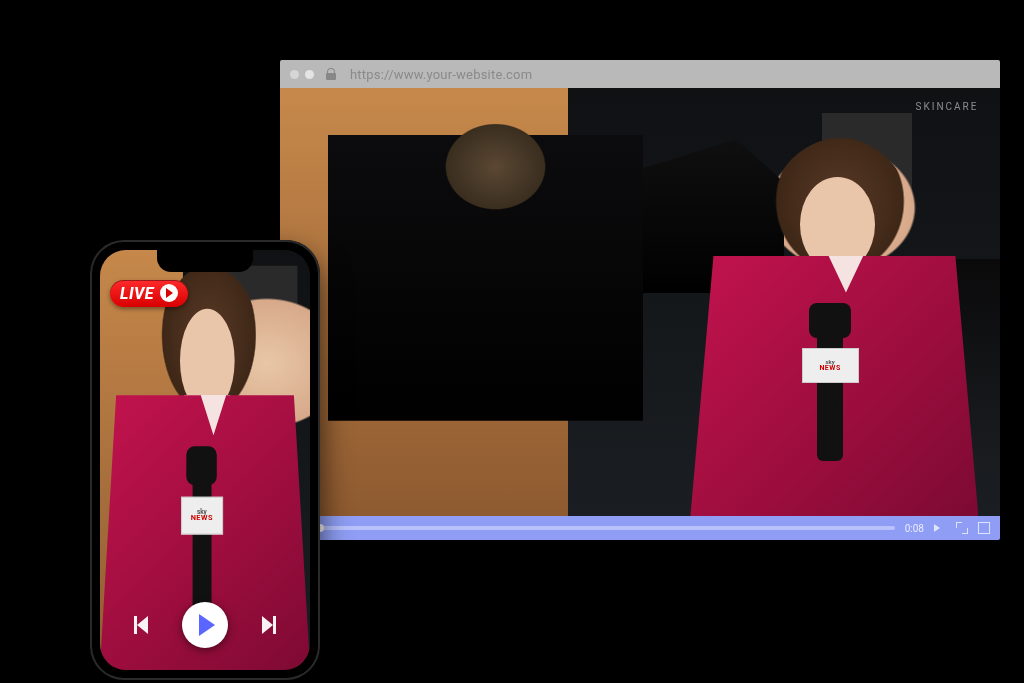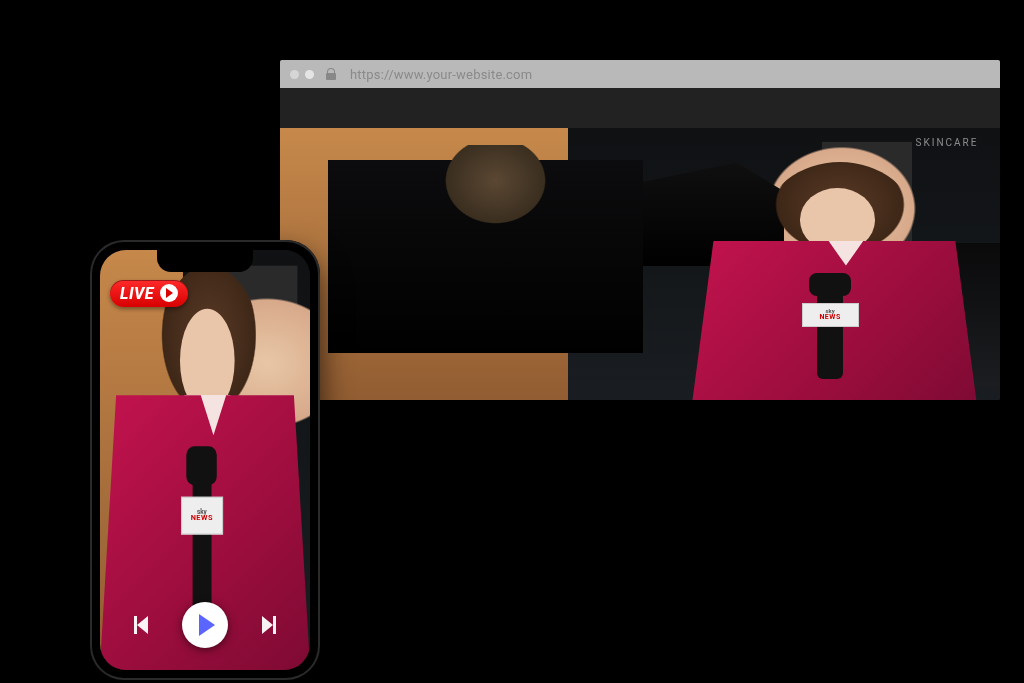--- a/index.html
+++ b/index.html
@@ -12,21 +12,21 @@
     position: relative;
     overflow: hidden;
   }
 
   
   .browser {
     position: absolute;
     left: 280px;
     top: 60px;
     width: 720px;
-    height: 340px;
+    height: 480px;
     background: #222;
     border-radius: 2px;
     box-shadow: 0 10px 30px rgba(0,0,0,.6);
     overflow: hidden;
   }
   .browser-bar {
     height: 28px;
     background: #b9b9b9;
     display: flex;
     align-items: center;
@@ -55,21 +55,20 @@
     color: #8a8a8a;
     font-size: 13px;
     letter-spacing: 0.2px;
   }
 
   .video-desktop {
     width: 100%;
     height: calc(100% - 28px - 24px);
     position: relative;
     overflow: hidden;
-    margin-top: 40px;
   }
 
   
   .scene {
     position:absolute; inset:0;
     background:
       radial-gradient(120px 100px at 78% 28%, #e8c7a6 0%, #d7a98a 60%, transparent 62%), 
       linear-gradient(#2a2a2a,#2a2a2a) 86% 8% / 90px 110px no-repeat,                    
       linear-gradient(#c7894b,#8e5a30) 0 0 / 40% 100% no-repeat,                         
       linear-gradient(#0f1113,#1a1e22);
@@ -237,20 +236,33 @@
         <div class="mic">
           <div class="mic-flag">
             <span class="brand-top">sky</span>
             <span class="brand-bot">NEWS</span>
           </div>
         </div>
       </div>
     </div>
   </div>
 
+  <div class="controls-desktop">
+    <div class="play-mini"></div>
+    <div class="track">
+      <div class="fill"></div>
+      <div class="thumb"></div>
+    </div>
+    <div>0:08</div>
+    <div class="right-icons">
+      <div class="ico vol"></div>
+      <div class="ico expand"></div>
+      <div class="ico full"></div>
+    </div>
+  </div>
 </div>
 
 <div class="phone">
   <div class="notch"></div>
   <div class="phone-screen">
 
     <div class="phone-scene">
       <div class="scene">
         <div class="reporter">
           <div class="hair"></div>

